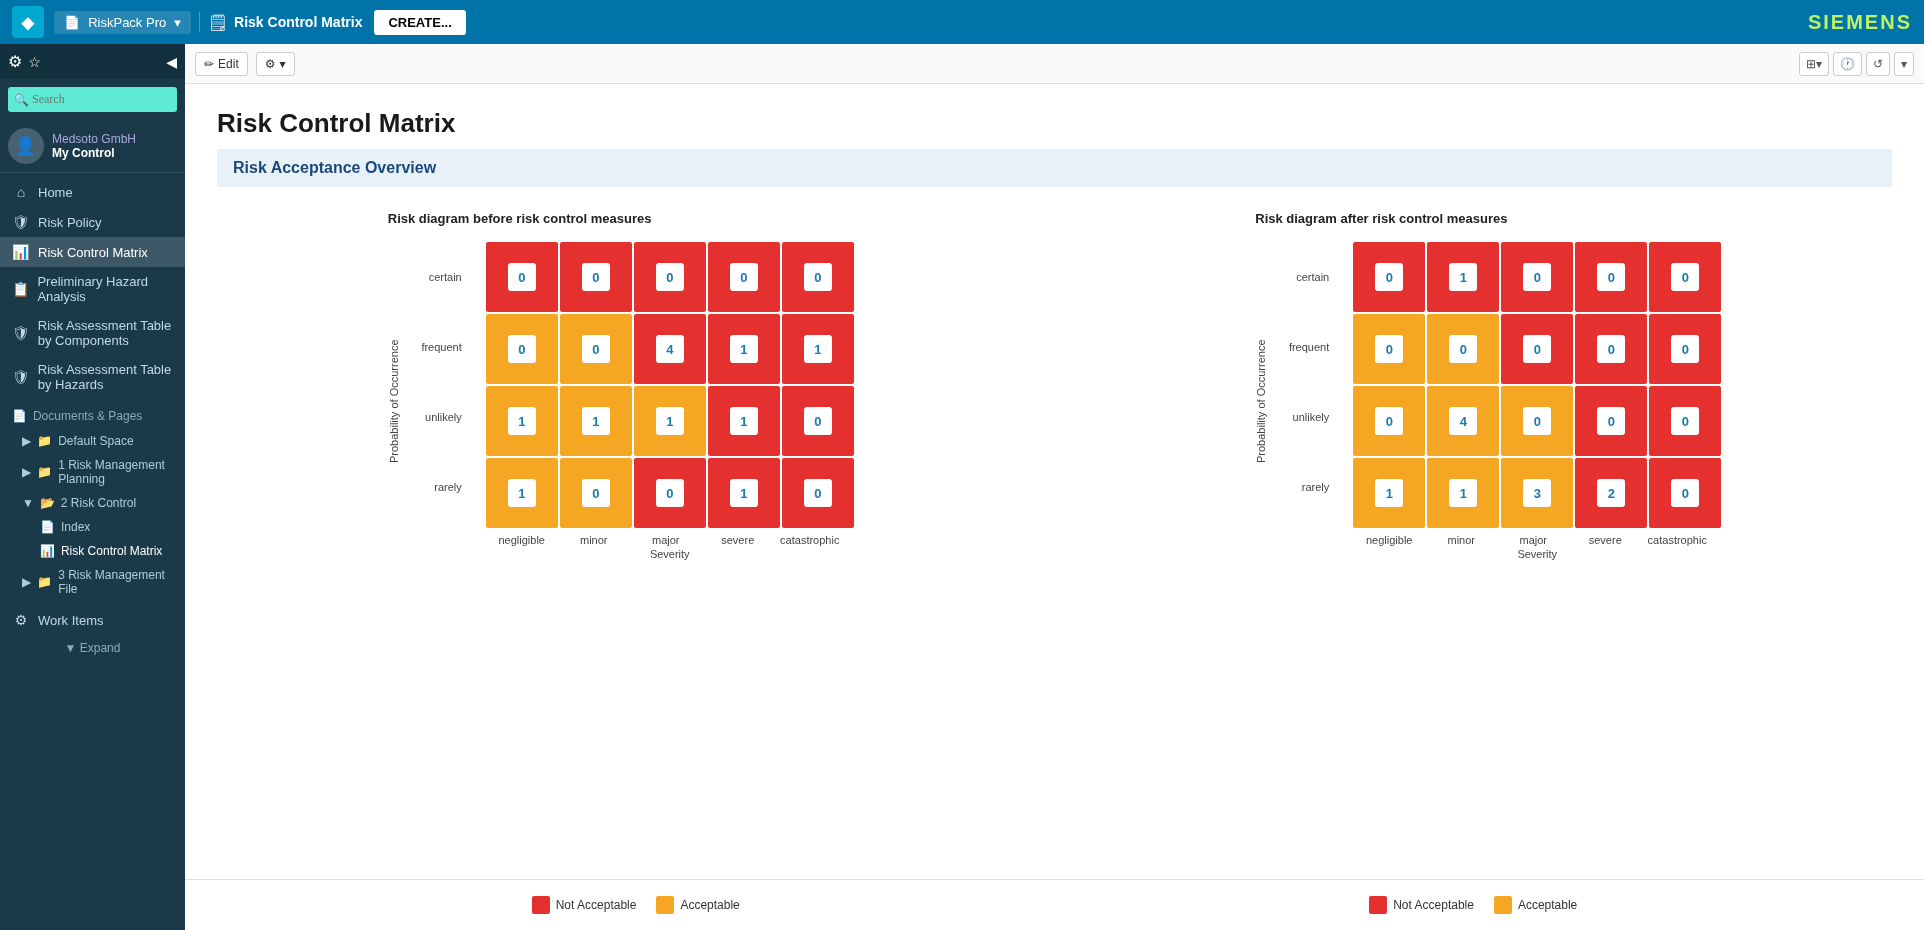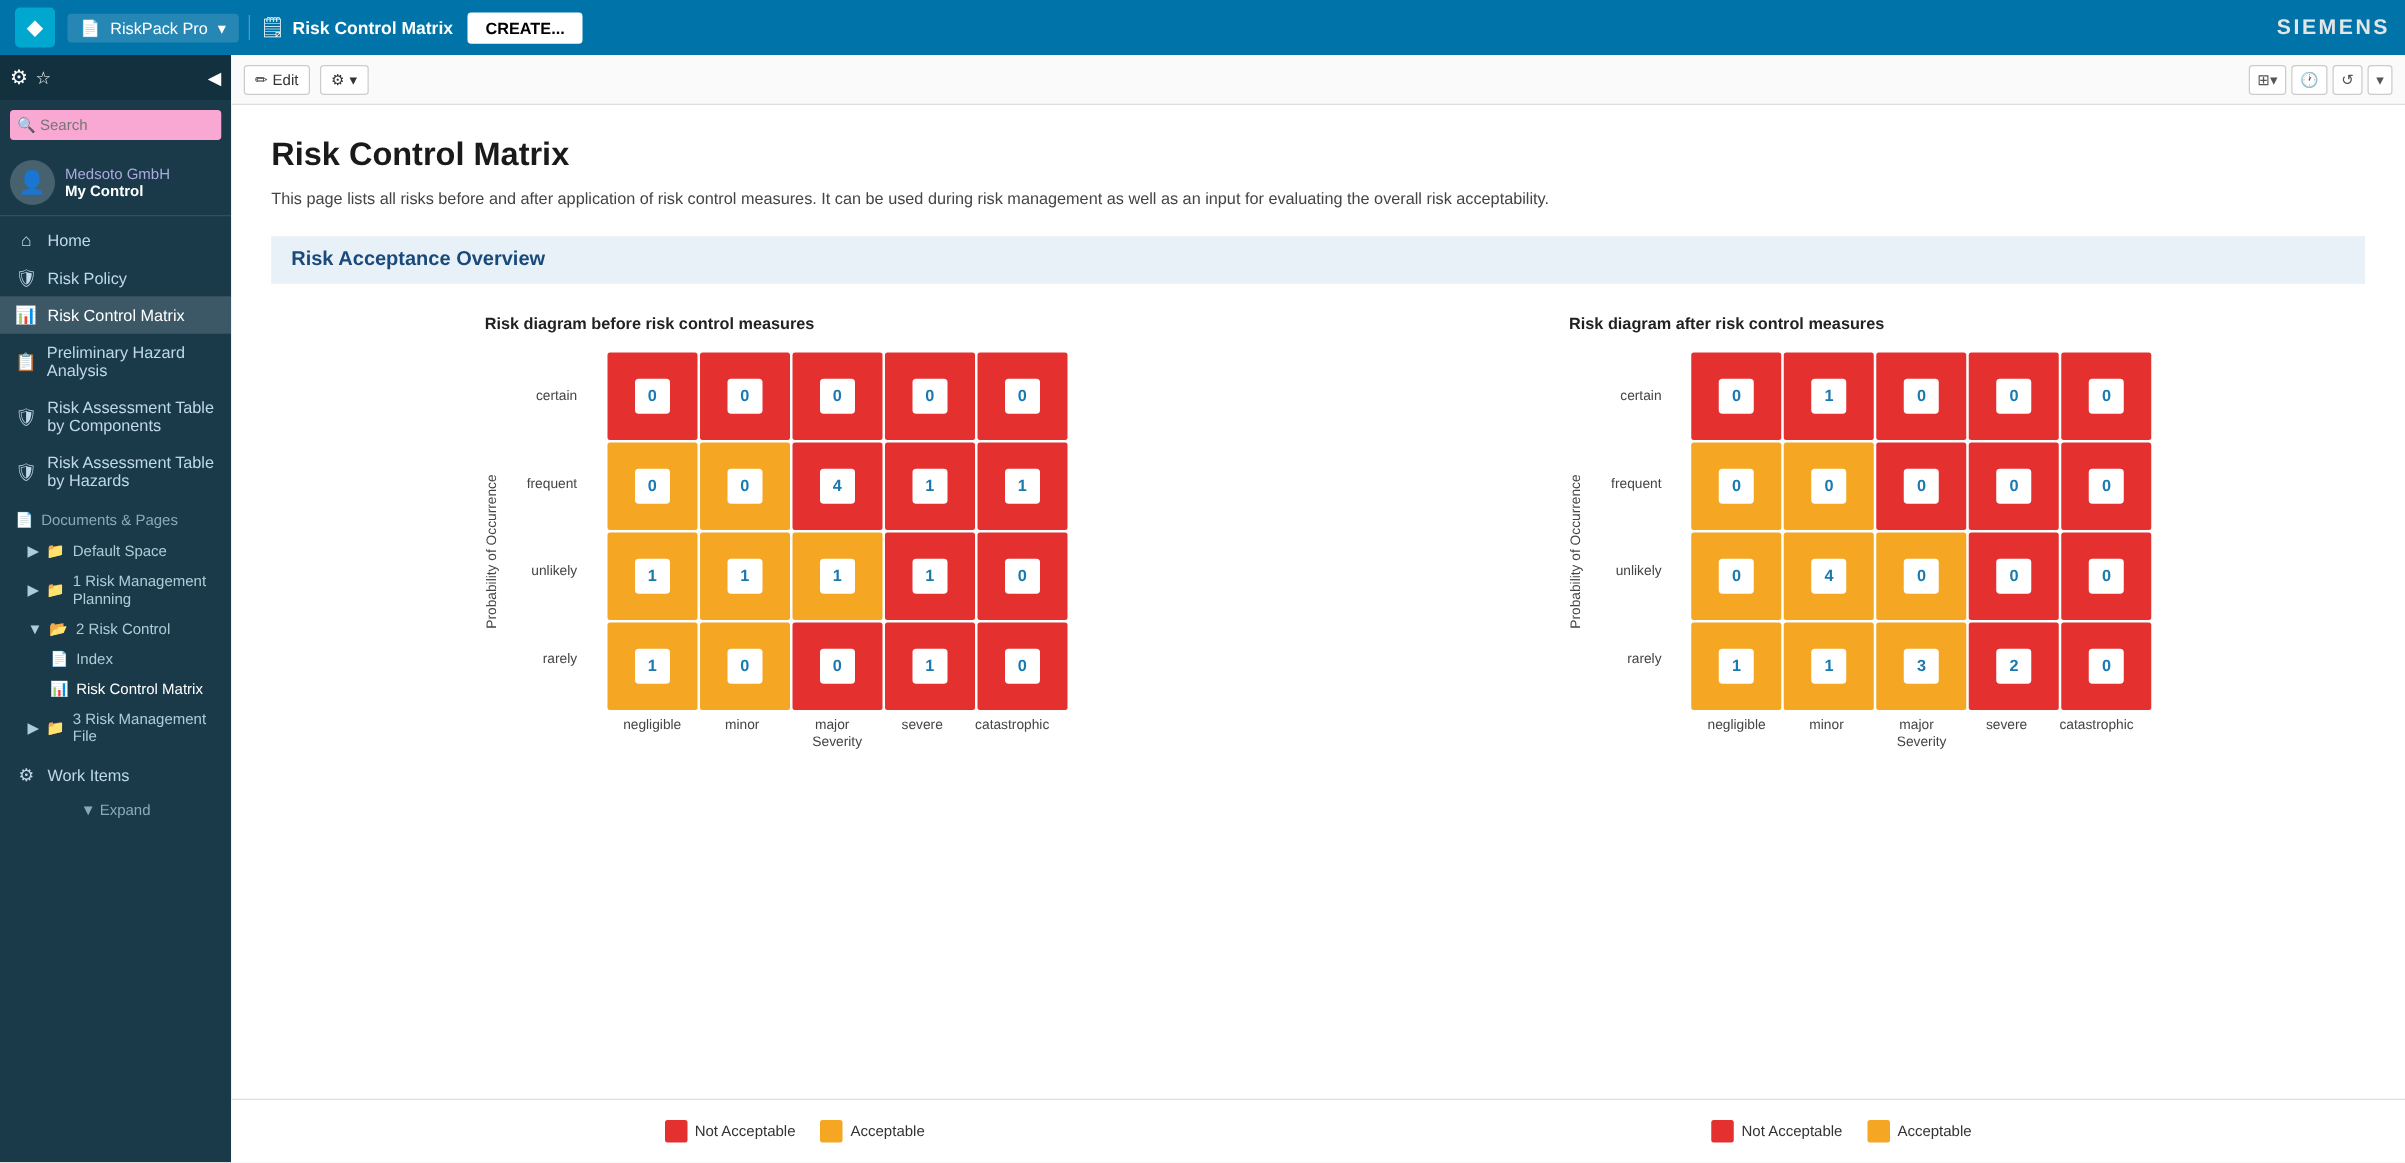--- a/index.html
+++ b/index.html
@@ -31,21 +31,21 @@
     }
     .topbar-title { font-size: 14px; font-weight: bold; color: white; margin-left: 6px; }
     .topbar-create {
       background: white; color: #000000;
       border: none; padding: 5px 14px;
       font-size: 13px; font-weight: bold;
       border-radius: 3px; cursor: pointer;
       margin-left: 12px;
     }
     .topbar-spacer { flex: 1; }
-    .topbar-siemens { font-size: 17px; font-weight: bold; letter-spacing: 2px; color: #e5e5e5; }
+    .topbar-siemens { font-size: 20px; font-weight: bold; letter-spacing: 2px; color: #bef264; }
 
     
     .main-layout {
       display: flex;
       flex: 1;
       overflow: hidden;
     }
 
     
     .sidebar {
@@ -68,21 +68,21 @@
       color: white; cursor: pointer; font-size: 14px;
       margin-left: auto;
     }
     .sidebar-search {
       margin: 8px;
       position: relative;
     }
     .sidebar-search input {
       width: 100%; padding: 5px 4px 5px 24px;
       border-radius: 3px; border: none;
-      font-size: 12px; background: #f9a8d4;
+      font-size: 12px; background: #5eead4; font-family: Liberation Serif, serif;
     }
     .sidebar-search-icon {
       position: absolute; left: 6px; top: 50%; transform: translateY(-50%);
       color: #888; font-size: 12px;
     }
     .sidebar-user {
       padding: 8px;
       display: flex;
       align-items: center;
       gap: 8px;
@@ -407,21 +407,20 @@
       <div class="toolbar-right">
         <button class="toolbar-icon-btn">⊞▾</button>
         <button class="toolbar-icon-btn">🕐</button>
         <button class="toolbar-icon-btn">↺</button>
         <button class="toolbar-icon-btn">▾</button>
       </div>
     </div>
 
     <div class="page-content">
       <h1 class="page-title">Risk Control Matrix</h1>
-      <p class="page-desc">This page lists all risks before and after application of risk control measures. It can be used during risk management as well as an input for evaluating the overall risk acceptability.</p>
 
       <div class="section-header">
         <span>Risk Acceptance Overview</span>
       </div>
 
       <div class="diagrams-row">
 
         <div class="diagram-container">
           <div class="diagram-title">Risk diagram before risk control measures</div>
           <div class="diagram-wrapper">

